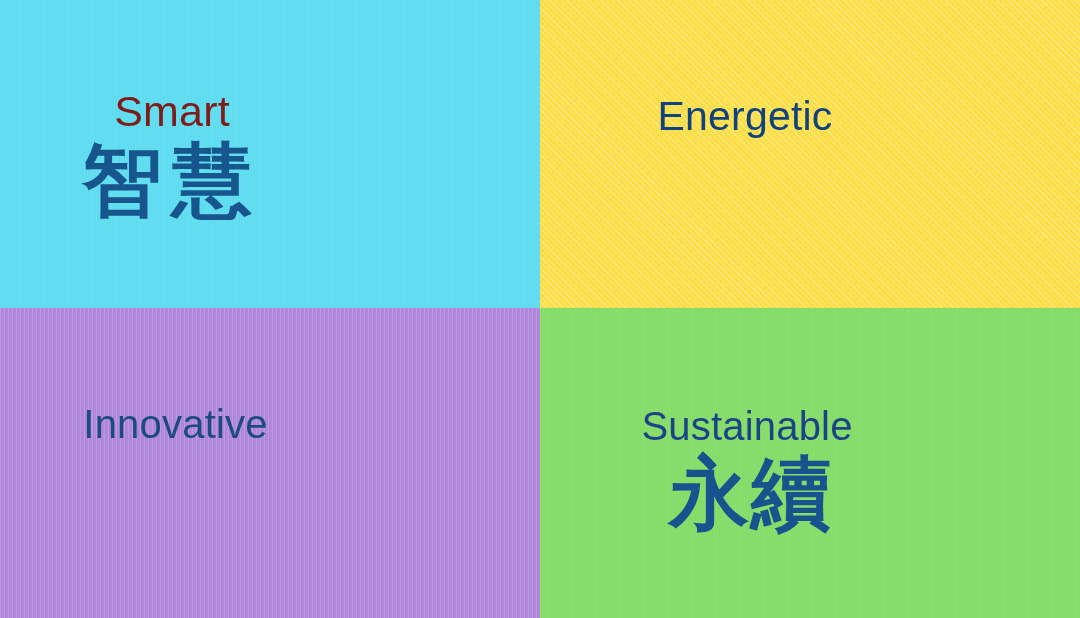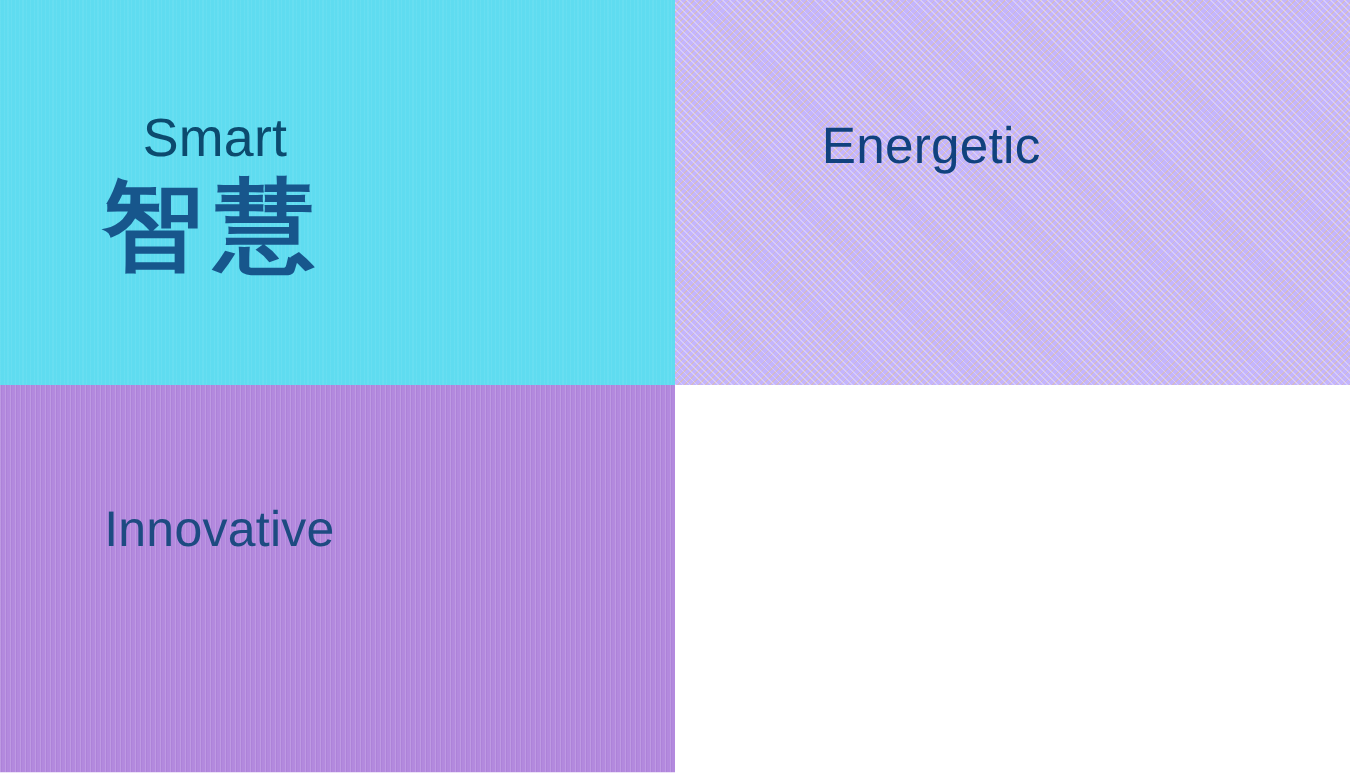--- a/index.html
+++ b/index.html
@@ -164,32 +164,38 @@
   .q-sustainable .label-cjk { font-size: 80px; letter-spacing: 2px; padding-left: 8px; }
 </style>
 </head>
 <body>
 
 <div class="canvas">
   <div class="grid">
 
     <div class="quadrant q-smart" style="background-color: rgb(95, 220, 240);">
       <div class="value-block">
-        <span class="label-en" style="color: #0c4a6e;">Smart</span>
+        <span class="label-en" style="color: #7f1d1d;">Smart</span>
         <span class="label-cjk" style="color: rgb(23, 86, 140);">智慧</span>
       </div>
     </div>
 
-    <div class="quadrant q-energetic" style="background-color: #c4b5fd;">
+    <div class="quadrant q-energetic" style="background-color: #fde047;">
       <div class="value-block">
         <span class="label-en" style="color: rgb(16, 66, 126);">Energetic</span>
       </div>
     </div>
 
     <div class="quadrant q-innovative" style="background-color: rgb(179, 137, 222);">
       <div class="value-block">
         <span class="label-en" style="color: rgb(29, 75, 129);">Innovative</span>
       </div>
     </div>
 
+    <div class="quadrant q-sustainable" style="background-color: rgb(133, 220, 105);">
+      <div class="value-block">
+        <span class="label-en" style="color: rgb(27, 68, 134);">Sustainable</span>
+        <span class="label-cjk" style="color: rgb(23, 84, 141);">永續</span>
+      </div>
+    </div>
 
   </div>
 </div>
 
 </body></html>

